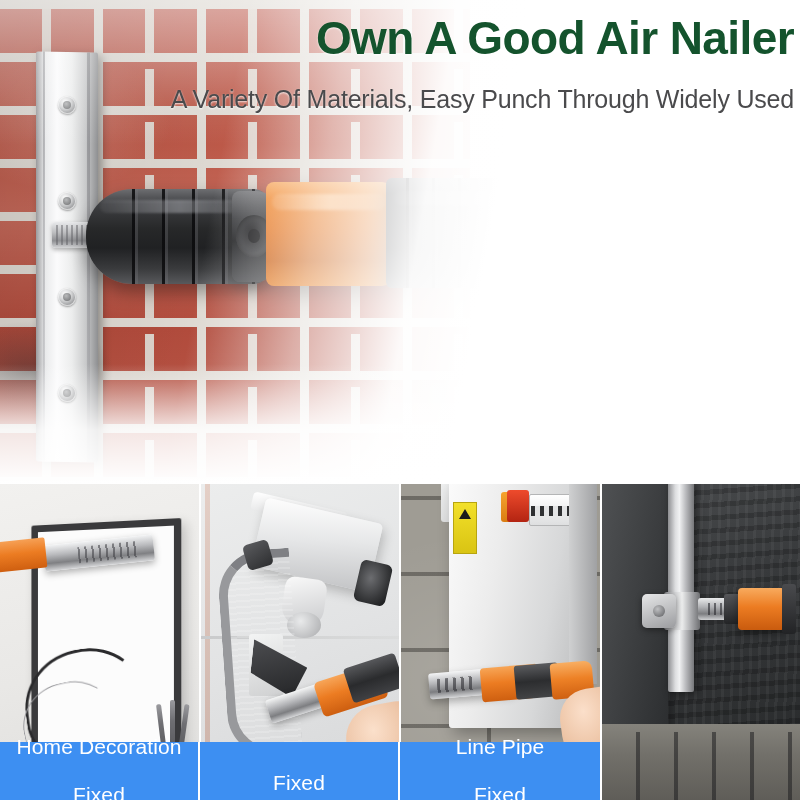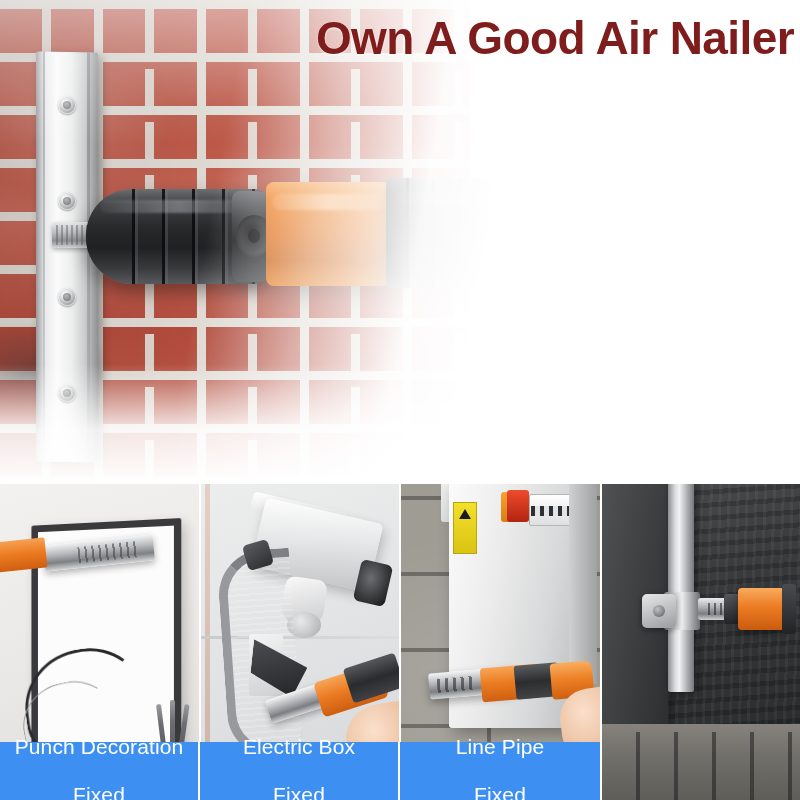--- a/index.html
+++ b/index.html
@@ -642,21 +642,22 @@
       <div class="finger f1"></div>
       <div class="finger f2"></div>
       <div class="finger f3"></div>
       <div class="finger f4"></div>
       <div class="wrist"></div>
     </div>
 
     <div class="hero-fade"></div>
     <div class="hero-bottom-fade"></div>
 
-    <div class="headline" style="color: #7f1d1d;">Own A Good Air Nailer</div>
+    <div class="headline" style="color: #14532d;">Own A Good Air Nailer</div>
+    <div class="subline" style="color: rgb(74, 74, 76);">A Variety Of Materials, Easy Punch Through Widely Used</div>
   </div>
 
   <div class="panels">
 
     <div class="panel">
       <div class="panel-art">
         <div class="p1-bg"></div>
         <div class="p1-frame">
           <div class="p1-art"></div>
           <div class="p1-art2"></div>
@@ -723,27 +724,27 @@
         <div class="p4-tool-o"></div>
         <div class="p4-tool-cap"></div>
         <div class="p4-sill"></div>
       </div>
     </div>
   </div>
 
   <div class="captions">
     <div class="caption" style="background: rgb(61, 143, 242); color: rgb(255, 255, 255);">
       <span>
-        <span>Punch Decoration</span><br>
+        <span>Home Decoration</span><br>
         <span>Fixed</span>
       </span>
     </div>
     <div class="caption" style="background: rgb(61, 143, 242); color: rgb(255, 255, 255);">
       <span>
-        <span>Electric Box</span><br>
+        <br>
         <span>Fixed</span>
       </span>
     </div>
     <div class="caption" style="background: rgb(61, 143, 242); color: rgb(255, 255, 255);">
       <span>
         <span>Line Pipe</span><br>
         <span>Fixed</span>
       </span>
     </div>
   </div>

